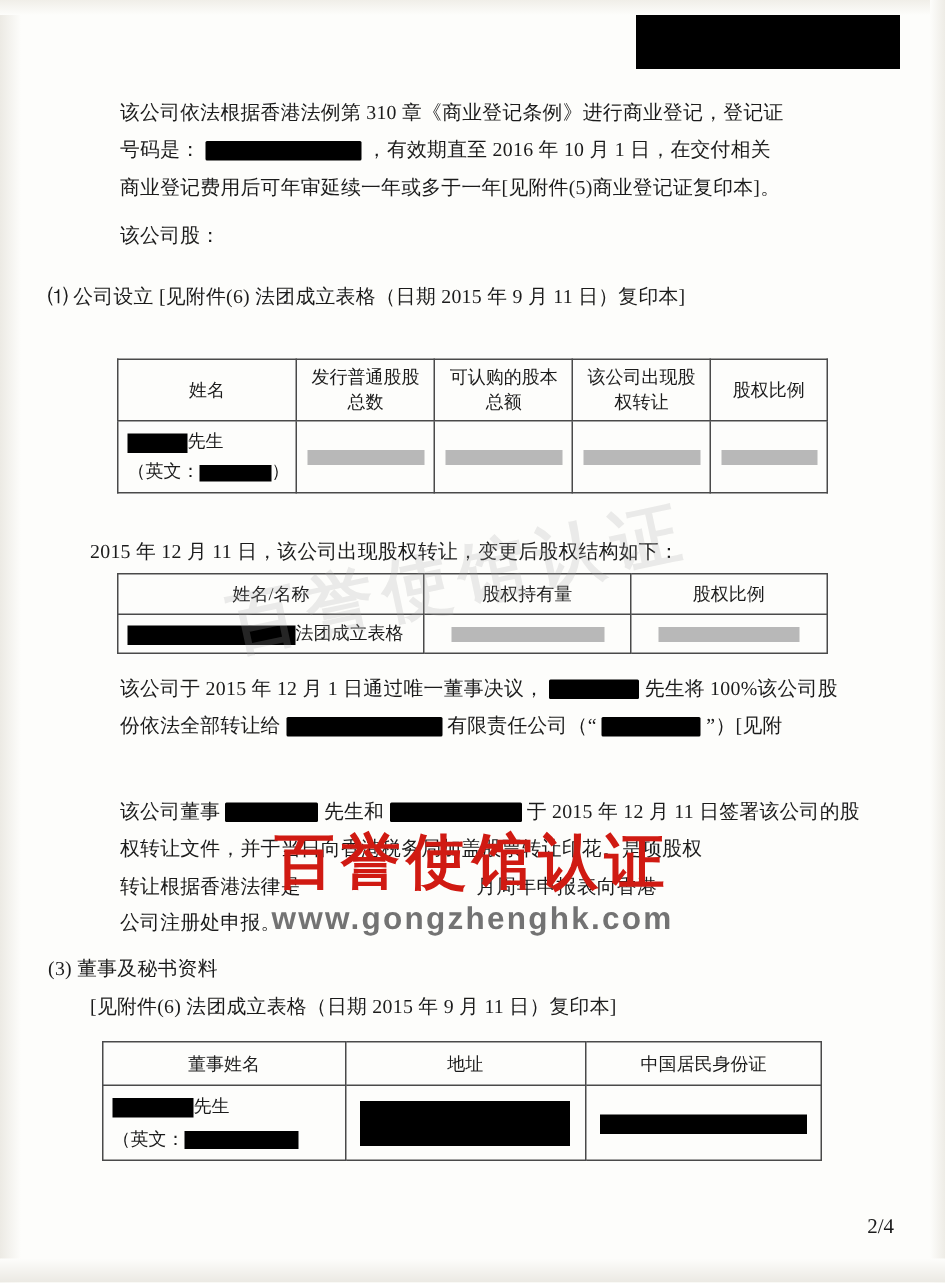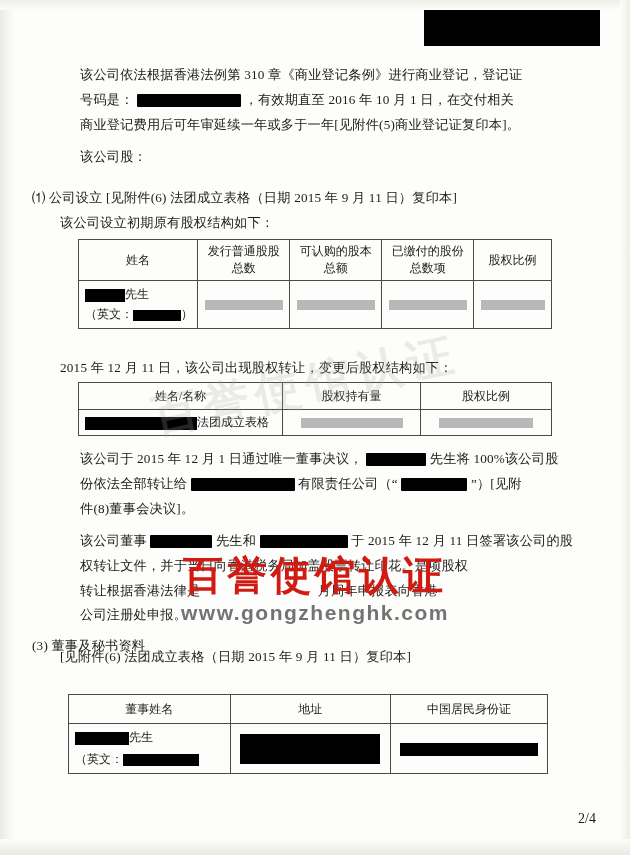--- a/index.html
+++ b/index.html
@@ -172,31 +172,28 @@
       <span>商业登记费用后可年审延续一年或多于一年[见附件(5)商业登记证复印本]。</span>
     </div>
 
     <div class="para" style="left:80px; top:144px;">
       <span>该公司股：</span>
     </div>
 
     <div class="para" style="left:32px; top:185px;">
       <span>⑴ 公司设立 [见附件(6) 法团成立表格（日期 2015 年 9 月 11 日）复印本]</span>
     </div>
-    <div class="para" style="left:60px; top:210px;">
-      <span>该公司设立初期原有股权结构如下：</span>
-    </div>
 
     <table class="tbl" style="left:78px; top:239px; width:474px;">
       <thead>
         <tr>
           <th style="width:86px;">姓名</th>
           <th style="width:102px;">发行普通股股总数</th>
           <th style="width:100px;">可认购的股本总额</th>
-          <th style="width:100px;">已缴付的股份总数项</th>
+          <th style="width:100px;">该公司出现股权转让</th>
           <th style="width:86px;">股权比例</th>
         </tr>
       </thead>
       <tbody>
         <tr style="height:48px;">
           <td style="text-align:left; padding-left:6px;">
             <div style="white-space:nowrap;">
               <span class="cell-redact" style="width:40px; height:13px;"></span><span>先生</span>
             </div>
             <div style="white-space:nowrap; margin-top:3px;">
@@ -251,23 +248,20 @@
       <span class="redact" style="width:60px; height:13px;"></span>
       <span>先生将 100%该公司股</span>
     </div>
     <div class="para" style="left:80px; top:471px;">
       <span>份依法全部转让给</span>
       <span class="redact" style="width:104px; height:13px;"></span>
       <span>有限责任公司（“</span>
       <span class="redact" style="width:66px; height:13px;"></span>
       <span>”）[见附</span>
     </div>
-    <div class="para" style="left:80px; top:496px;">
-      <span>件(8)董事会决议]。</span>
-    </div>
 
     <div class="para" style="left:80px; top:528px;">
       <span>该公司董事</span>
       <span class="redact" style="width:62px; height:13px;"></span>
       <span>先生和</span>
       <span class="redact" style="width:88px; height:13px;"></span>
       <span>于 2015 年 12 月 11 日签署该公司的股</span>
     </div>
     <div class="para" style="left:80px; top:553px;">
       <span>权转让文件，并于当日向香港税务局加盖股票转让印花。是项股权</span>
@@ -277,21 +271,21 @@
       <span style="display:inline-block; width:110px;"></span>
       <span>月周年申报表向香港</span>
     </div>
     <div class="para" style="left:80px; top:603px;font-family:Liberation Mono, monospace;">
       <span>公司注册处申报。</span>
     </div>
 
     <div class="para" style="left:32px; top:633px;">
       <span>(3) 董事及秘书资料</span>
     </div>
-    <div class="para" style="left:60px; top:644px;">
+    <div class="para" style="left:60px; top:658px;">
       <span>[见附件(6) 法团成立表格（日期 2015 年 9 月 11 日）复印本]</span>
     </div>
 
     <table class="tbl" style="left:68px; top:694px; width:480px;">
       <thead>
         <tr>
           <th style="width:168px; height:22px;">董事姓名</th>
           <th style="width:158px; height:22px;">地址</th>
           <th style="width:154px; height:22px;">中国居民身份证</th>
         </tr>

